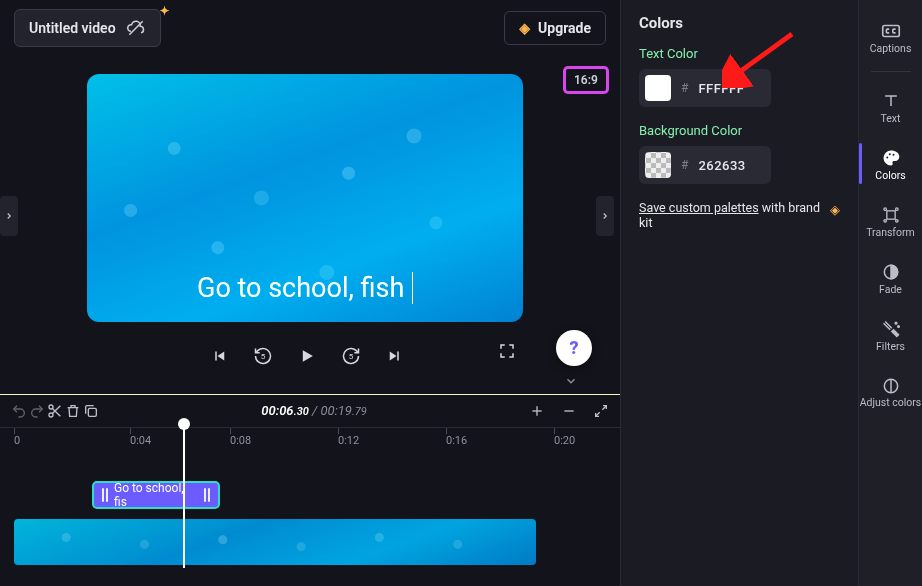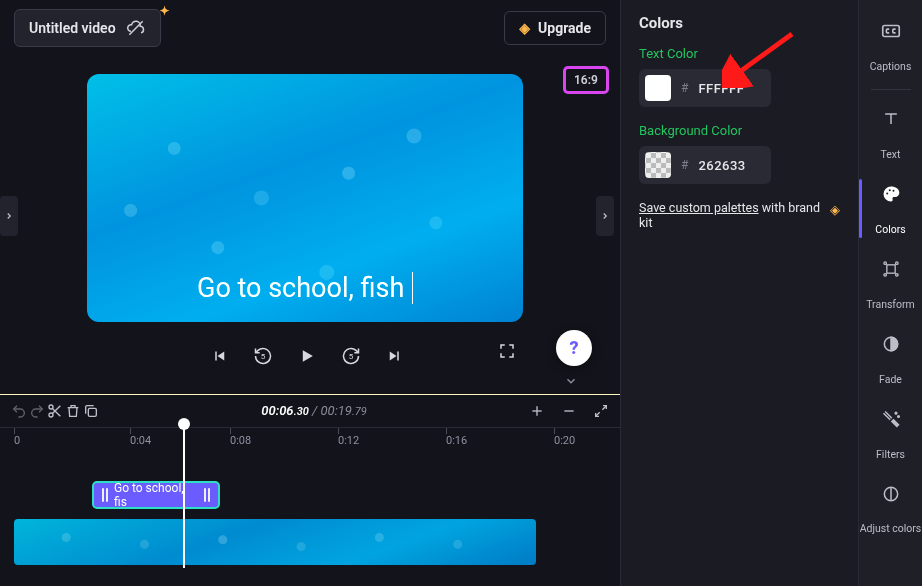--- a/index.html
+++ b/index.html
@@ -66,35 +66,35 @@
       radial-gradient(circle at 40% 45%, rgba(255,255,255,.2) 4px, transparent 5px),
       radial-gradient(circle at 55% 60%, rgba(255,255,255,.15) 4px, transparent 5px),
       radial-gradient(circle at 70% 40%, rgba(255,255,255,.18) 4px, transparent 5px),
       radial-gradient(circle at 85% 55%, rgba(255,255,255,.15) 4px, transparent 5px),
       linear-gradient(160deg,#0bb0d0,#0b88c4 40%,#0aa0d4 70%,#0d78b8);
     filter:saturate(1.15);
   }
   
   .panel { flex:0 0 238px; background:#1b1b23; border-left:1px solid #2a2a34; padding:14px 18px; font-size:13px; }
   .panel h3 { font-size:15px; font-weight:700; margin-bottom:14px;}
-  .label { color:#22c55e; font-size:13px; margin-bottom:8px;}
+  .label { color:#86efac; font-size:13px; margin-bottom:8px;}
   .color-row { display:flex; align-items:center; gap:10px; background:#2a2a34; border-radius:6px; padding:6px 10px 6px 6px; width:132px; margin-bottom:16px; cursor:pointer;}
   .swatch { width:26px; height:26px; border-radius:4px; border:1px solid rgba(255,255,255,.2);}
   .swatch.checker { background:
     linear-gradient(45deg,#bbb 25%,transparent 25%,transparent 75%,#bbb 75%),
     linear-gradient(45deg,#bbb 25%,#eee 25%,#eee 75%,#bbb 75%);
     background-size:10px 10px; background-position:0 0,5px 5px;}
   .hexhash{ color:#7c7c8c; font-size:12px;}
   .hexval{ color:#e6e6ea; font-size:13px; font-weight:500; letter-spacing:.5px;}
   .save-row { display:flex; gap:10px; align-items:flex-start; font-size:12.5px;}
   .save-row a { color:#e6e6ea; text-decoration:underline;}
   .gem2{ color:#ffb84d; font-size:13px; margin-top:2px;}
   
   .side { flex:0 0 64px; background:#1f1f28; border-left:1px solid #2a2a34; display:flex; flex-direction:column; align-items:center; padding-top:10px; gap:4px;}
-  .side-item { width:100%; padding:10px 0 8px; display:flex; flex-direction:column; align-items:center; gap:18px; color:#bdbdc8; font-size:10.5px; cursor:pointer; position:relative;}
+  .side-item { width:100%; padding:10px 0 8px; display:flex; flex-direction:column; align-items:center; gap:0; color:#bdbdc8; font-size:10.5px; cursor:pointer; position:relative;}
   .side-item.active { color:#fff;}
   .side-item.active::before { content:''; position:absolute; left:0; top:6px; bottom:6px; width:3px; background:#6a5cff; border-radius:2px;}
   .side-icon { width:22px; height:22px; display:flex; align-items:center; justify-content:center; }
   .side-divider { width:40px; height:1px; background:#34343f; margin:4px 0;}
   
   .red-arrow { position:absolute; left:722px; top:28px; pointer-events:none; z-index:20;}
 </style>
 </head>
 <body>
 

